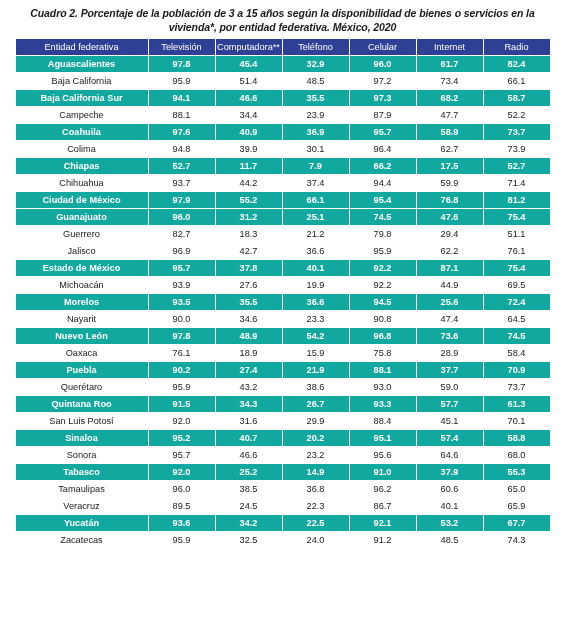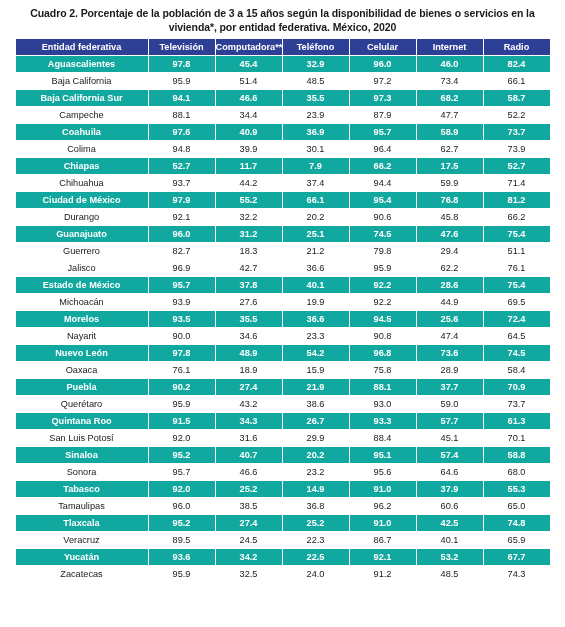--- a/index.html
+++ b/index.html
@@ -22,20 +22,21 @@
     box-sizing: border-box;
   }
   #table-title {
     font-size: 10.5px;
     font-weight: bold;
     color: #1a1a1a;
     text-align: center;
     line-height: 14px;
     padding: 6px 22px 4px 22px;
     letter-spacing: -0.1px;
+    font-style: italic;
   }
   table.data-table {
     border-collapse: separate;
     border-spacing: 1px 1px;
     width: 529px;
     margin: 0 auto;
     table-layout: fixed;
   }
   table.data-table th,
   table.data-table td {
@@ -44,21 +45,21 @@
     height: 16px;
     line-height: 16px;
     text-align: center;
     vertical-align: middle;
     white-space: nowrap;
     overflow: hidden;
   }
   thead th {
     background: #2e3f96;
     color: #ffffff;
-    font-weight: bold;
+    font-weight: normal;
     font-size: 9.4px;
     height: 18px;
     line-height: 18px;
   }
   tbody tr.row-alt td {
     background: #11a8a0;
     color: #ffffff;
     font-weight: bold;
   }
   tbody tr.row-plain td {
@@ -97,21 +98,21 @@
           <th>Radio</th>
         </tr>
     </thead>
     <tbody>
         <tr class="row-alt">
           <td>Aguascalientes</td>
           <td>97.8</td>
           <td>45.4</td>
           <td>32.9</td>
           <td>96.0</td>
-          <td>46.0</td>
+          <td>61.7</td>
           <td>82.4</td>
         </tr>
         <tr class="row-plain">
           <td>Baja California</td>
           <td>95.9</td>
           <td>51.4</td>
           <td>48.5</td>
           <td>97.2</td>
           <td>73.4</td>
           <td>66.1</td>
@@ -172,29 +173,20 @@
         </tr>
         <tr class="row-alt">
           <td>Ciudad de México</td>
           <td>97.9</td>
           <td>55.2</td>
           <td>66.1</td>
           <td>95.4</td>
           <td>76.8</td>
           <td>81.2</td>
         </tr>
-        <tr class="row-plain">
-          <td>Durango</td>
-          <td>92.1</td>
-          <td>32.2</td>
-          <td>20.2</td>
-          <td>90.6</td>
-          <td>45.8</td>
-          <td>66.2</td>
-        </tr>
         <tr class="row-alt">
           <td>Guanajuato</td>
           <td>96.0</td>
           <td>31.2</td>
           <td>25.1</td>
           <td>74.5</td>
           <td>47.6</td>
           <td>75.4</td>
         </tr>
         <tr class="row-plain">
@@ -214,21 +206,21 @@
           <td>95.9</td>
           <td>62.2</td>
           <td>76.1</td>
         </tr>
         <tr class="row-alt">
           <td>Estado de México</td>
           <td>95.7</td>
           <td>37.8</td>
           <td>40.1</td>
           <td>92.2</td>
-          <td>28.6</td>
+          <td>87.1</td>
           <td>75.4</td>
         </tr>
         <tr class="row-plain">
           <td>Michoacán</td>
           <td>93.9</td>
           <td>27.6</td>
           <td>19.9</td>
           <td>92.2</td>
           <td>44.9</td>
           <td>69.5</td>
@@ -334,29 +326,20 @@
         </tr>
         <tr class="row-plain">
           <td>Tamaulipas</td>
           <td>96.0</td>
           <td>38.5</td>
           <td>36.8</td>
           <td>96.2</td>
           <td>60.6</td>
           <td>65.0</td>
         </tr>
-        <tr class="row-alt">
-          <td>Tlaxcala</td>
-          <td>95.2</td>
-          <td>27.4</td>
-          <td>25.2</td>
-          <td>91.0</td>
-          <td>42.5</td>
-          <td>74.8</td>
-        </tr>
         <tr class="row-plain">
           <td>Veracruz</td>
           <td>89.5</td>
           <td>24.5</td>
           <td>22.3</td>
           <td>86.7</td>
           <td>40.1</td>
           <td>65.9</td>
         </tr>
         <tr class="row-alt">

